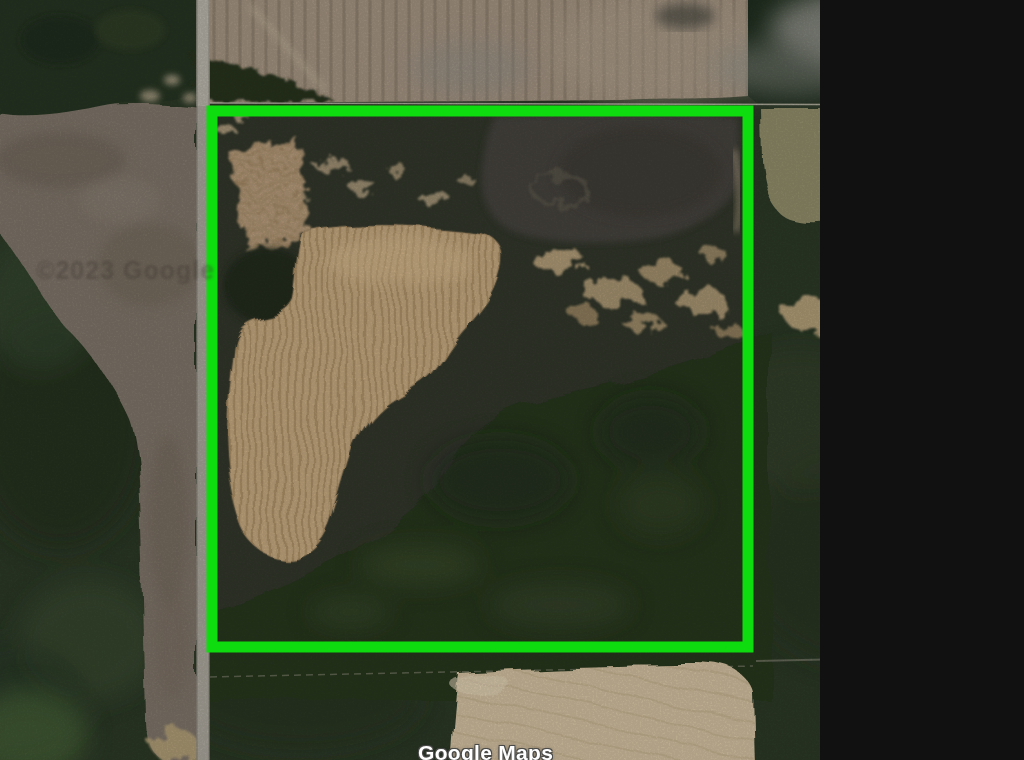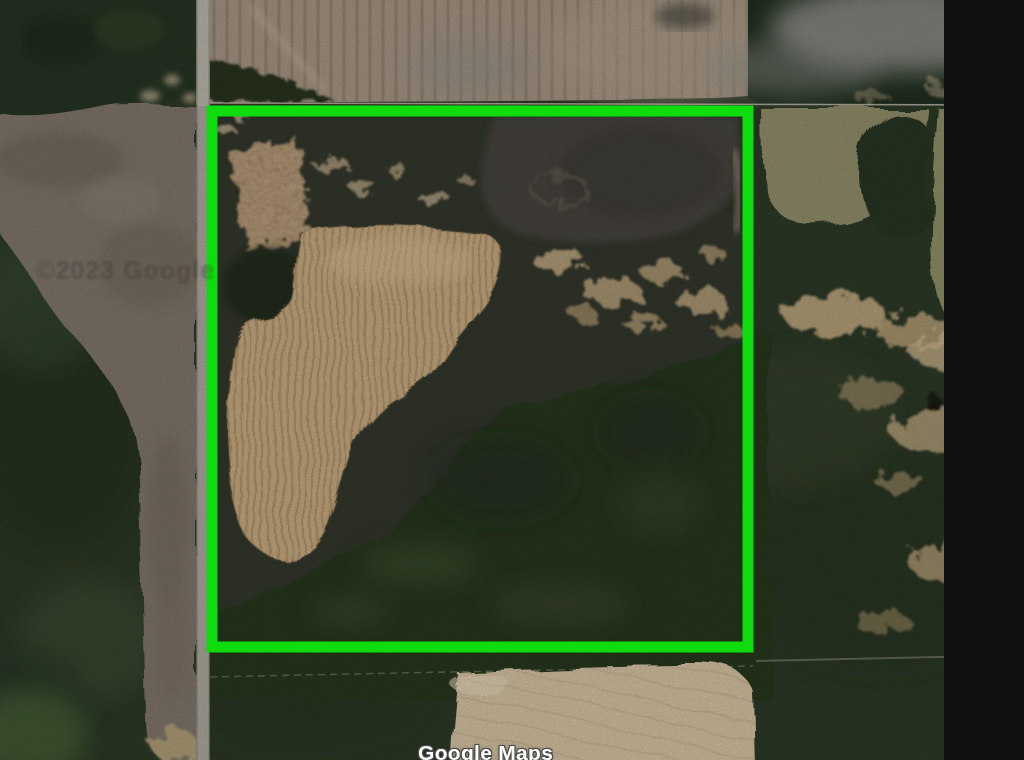--- a/index.html
+++ b/index.html
@@ -1,18 +1,18 @@
 <!DOCTYPE html>
 <html><head>
 <meta charset="utf-8">
 <style>
   html,body{margin:0;padding:0;background:#111;}
   #viewport{
     position:relative;
-    width:944px;height:760px;
+    width:820px;height:760px;
     overflow:hidden;
     background:#2c3927;
     font-family:"Liberation Sans", sans-serif;
   }
   #terrain{position:absolute;left:0;top:0;}
   #watermark{
     position:absolute;left:36px;top:256px;
     font-size:25px;font-weight:bold;letter-spacing:1px;
     color:rgba(56,50,46,0.38);
     filter:blur(1.4px);

